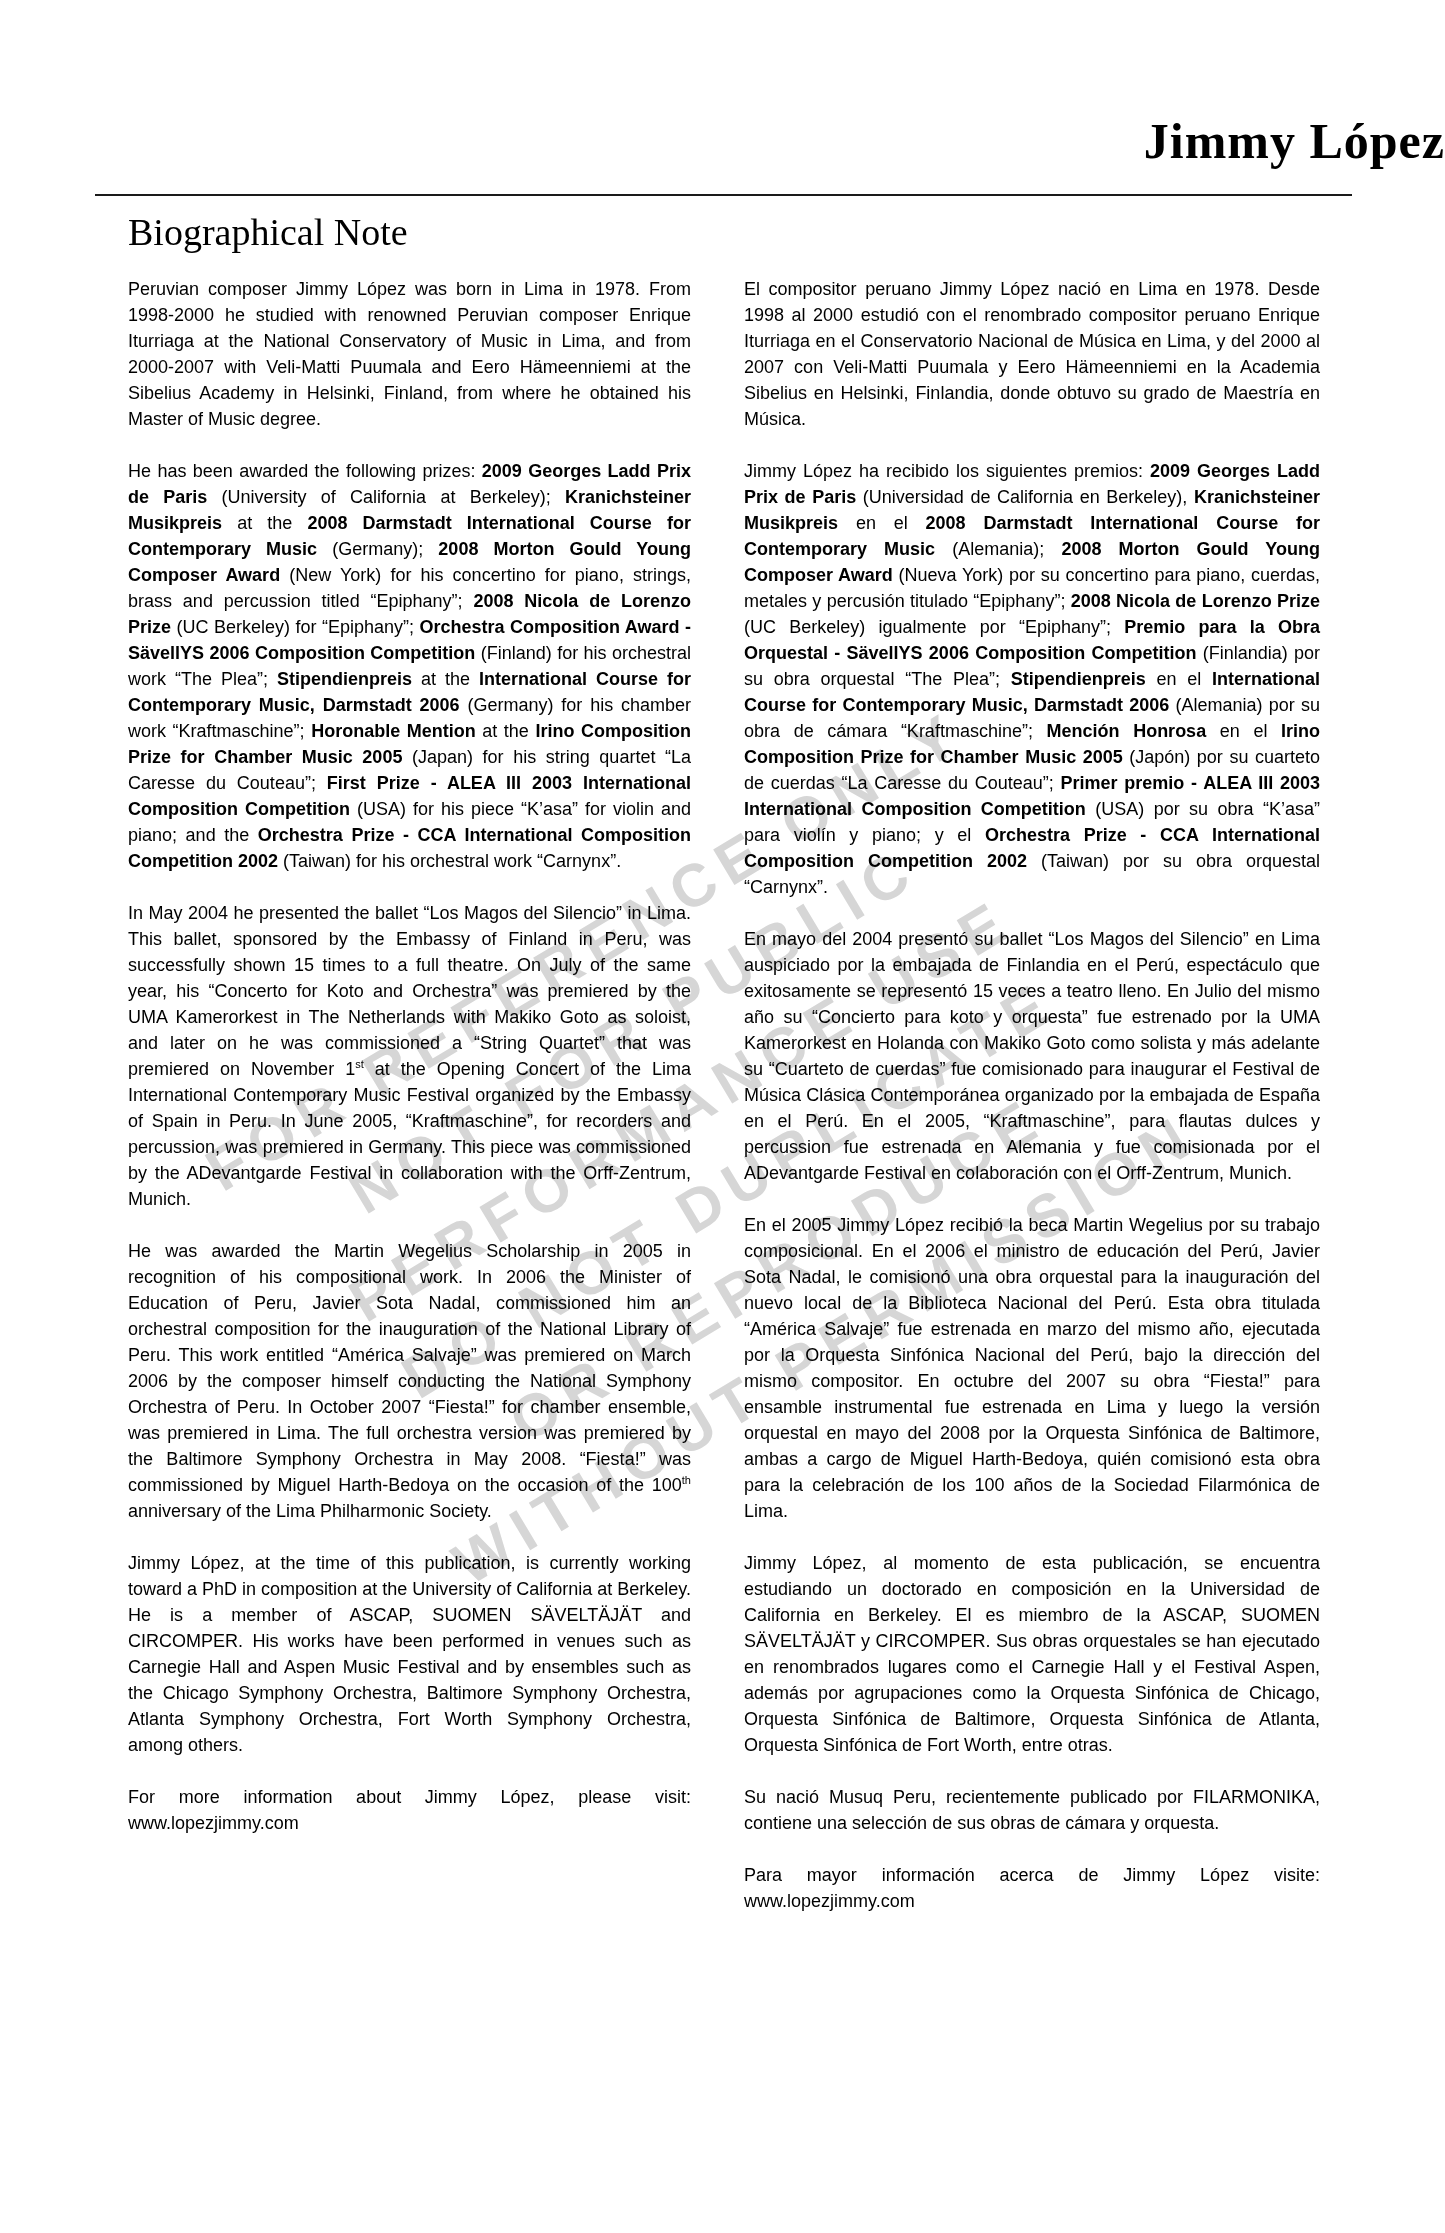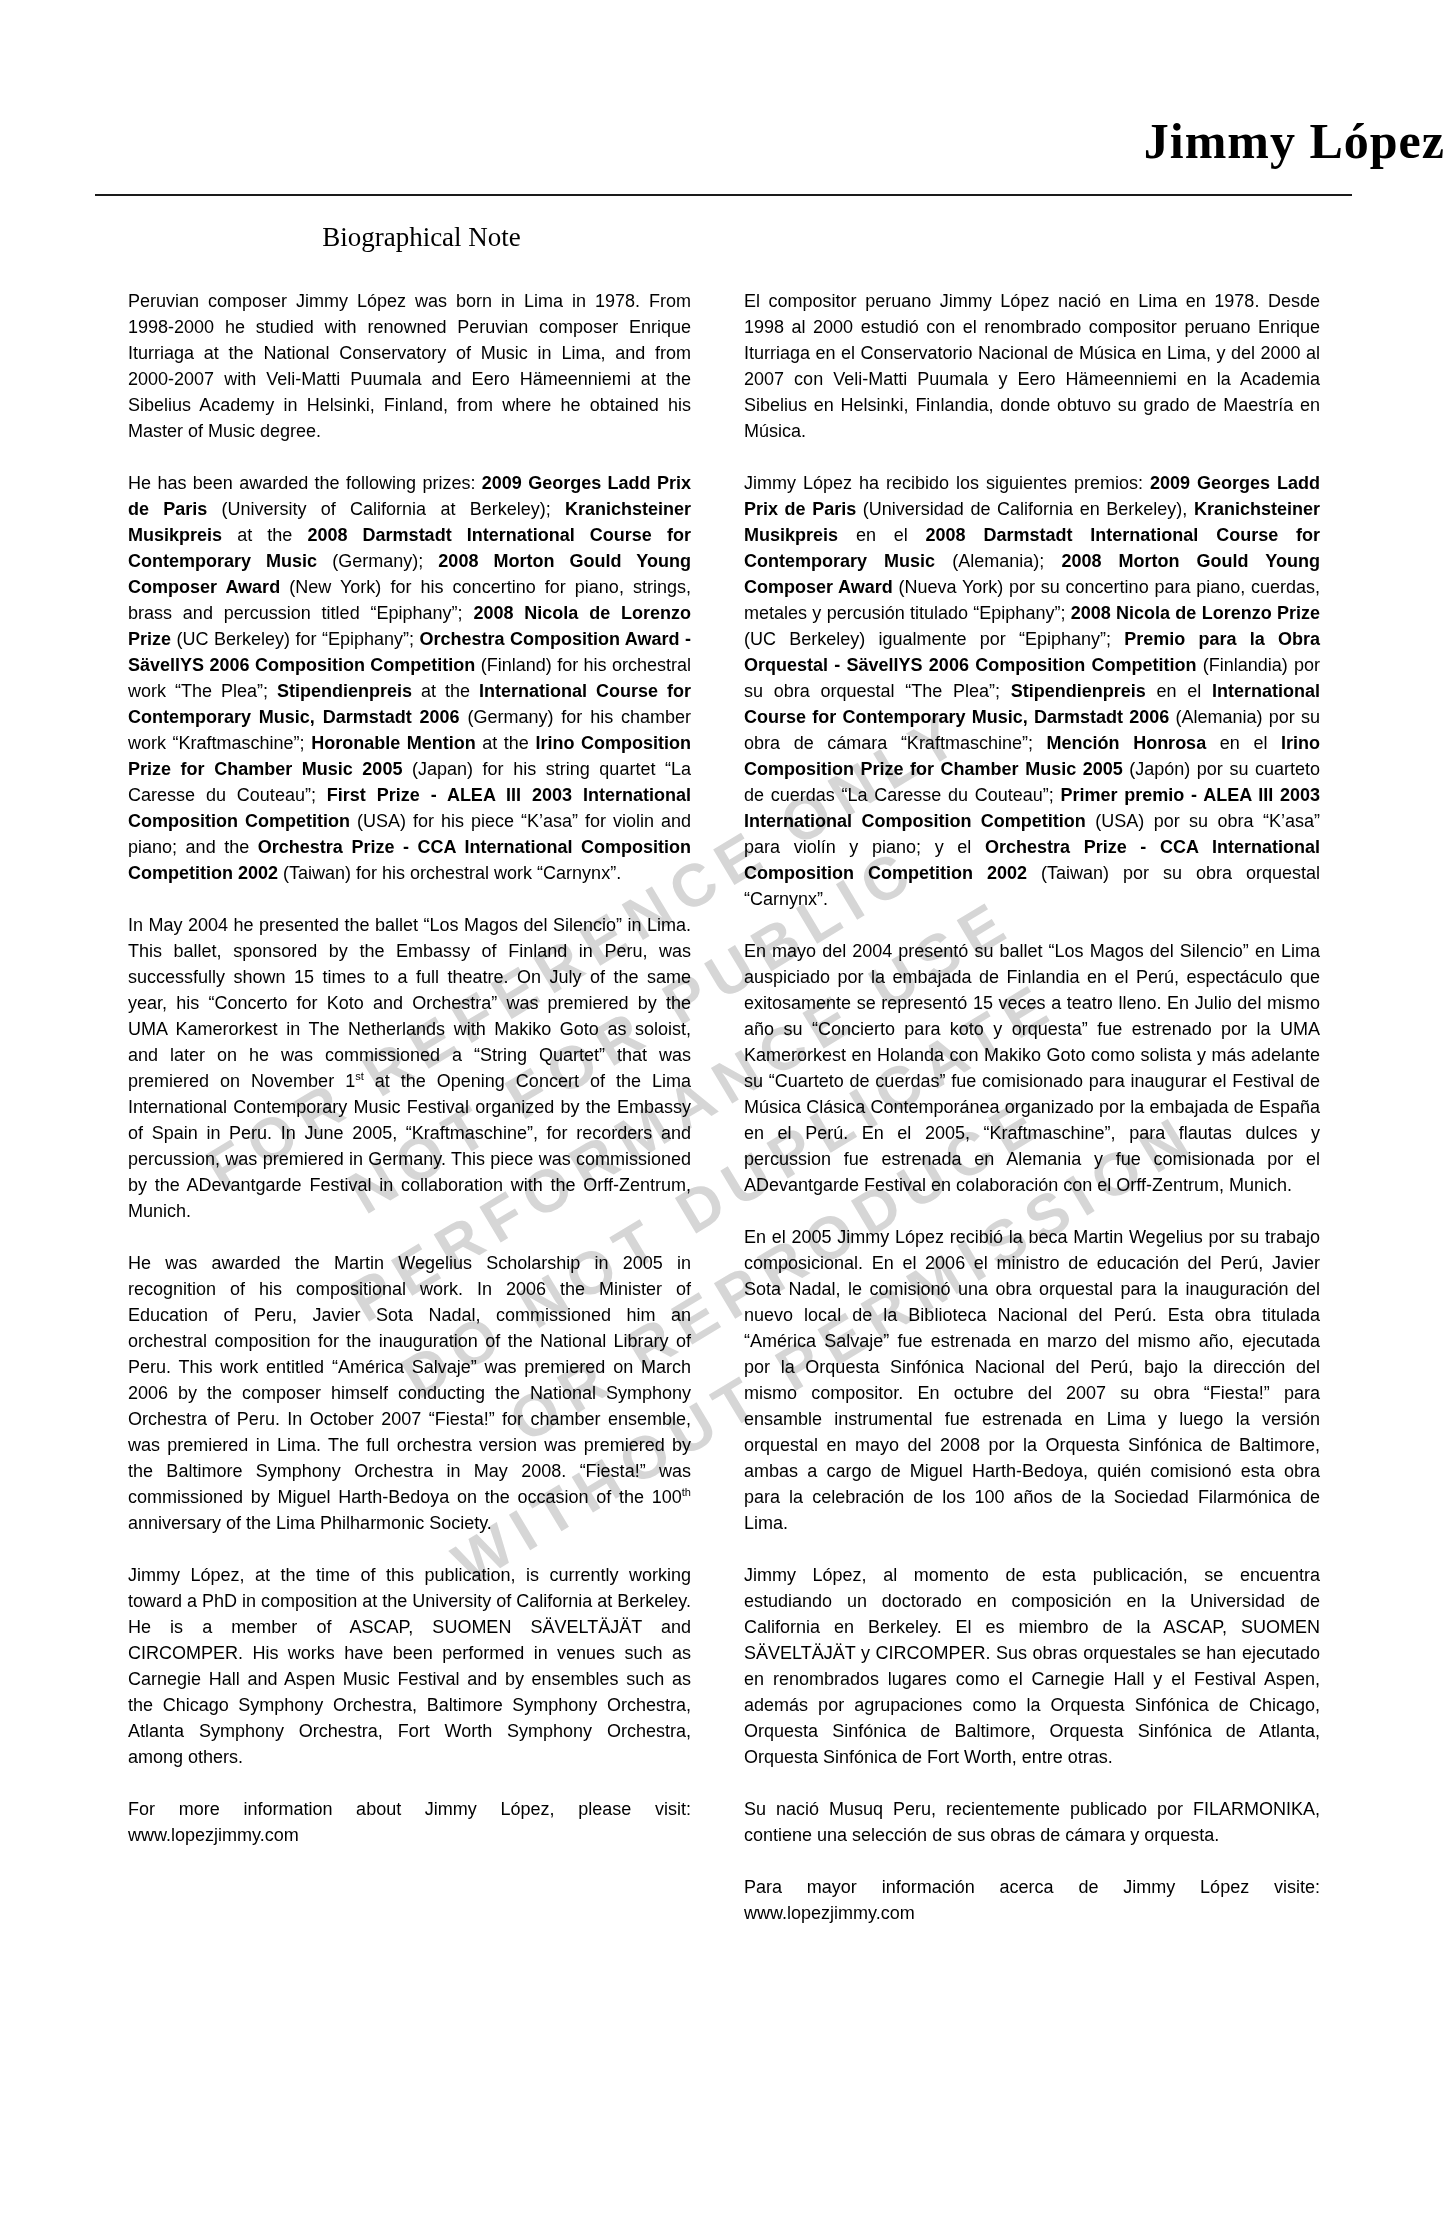--- a/index.html
+++ b/index.html
@@ -43,37 +43,36 @@
   .rule {
     position: absolute;
     top: 194px; left: 95px; width: 1257px;
     border-top: 2px solid #1a1a1a;
     z-index: 1;
   }
 
   .colhead {
     position: absolute;
     top: 210px;
-    margin: 12px;
-    text-align: center;
+    margin: 0;
+    text-align: left;
     font-family: "Liberation Serif", serif;
     font-weight: normal;
-    font-size: 27px;
+    font-size: 38px;
     z-index: 1;
   }
   .colhead.left  { left: 128px; width: 563px; }
   .colhead.right { left: 744px; width: 576px; }
 
   .col {
     position: absolute;
     top: 276px;
     z-index: 1;
     font-size: 18px;
     line-height: 26px;
-    margin-top: 12px;
   }
   .col.left  { left: 128px; width: 563px; }
   .col.right { left: 744px; width: 576px; }
 
   .col p {
     margin: 0 0 26px 0;
     text-align: justify;
   }
   .col p:last-child { margin-bottom: 0; }
 

